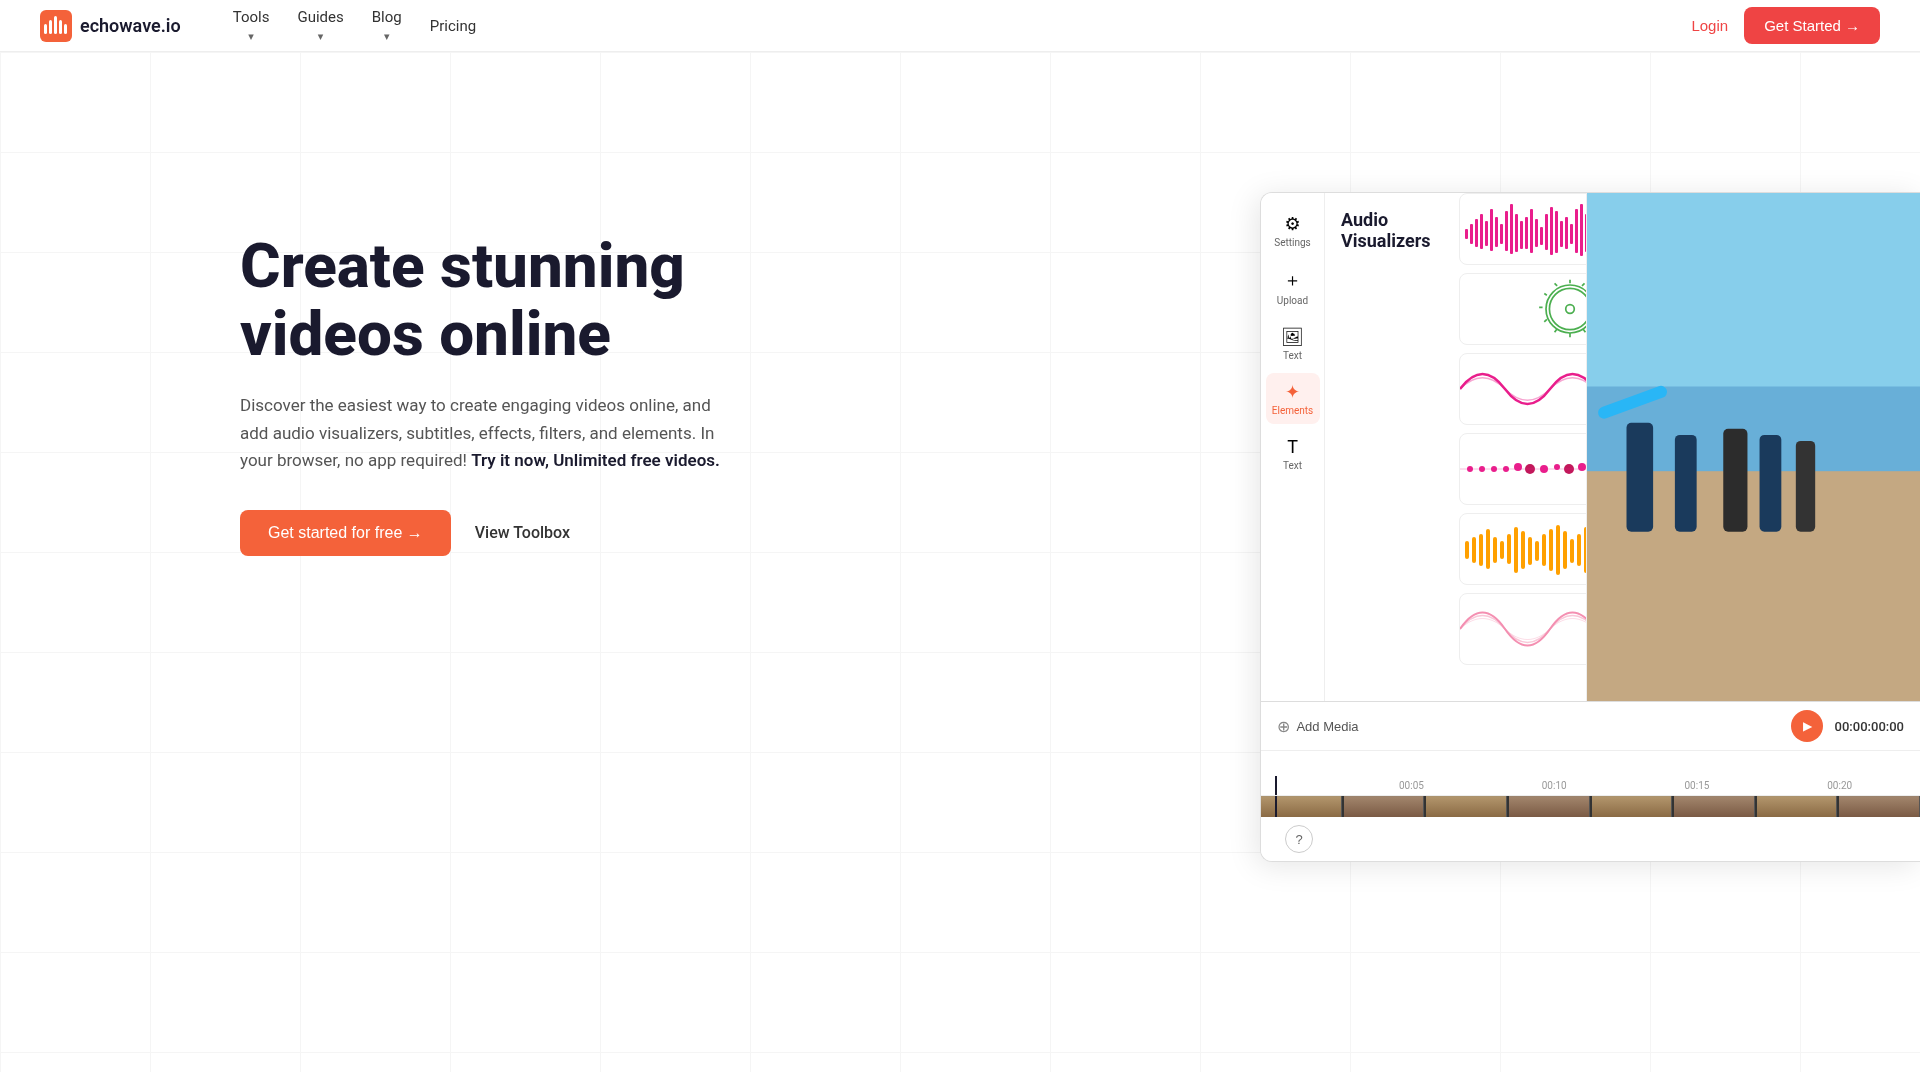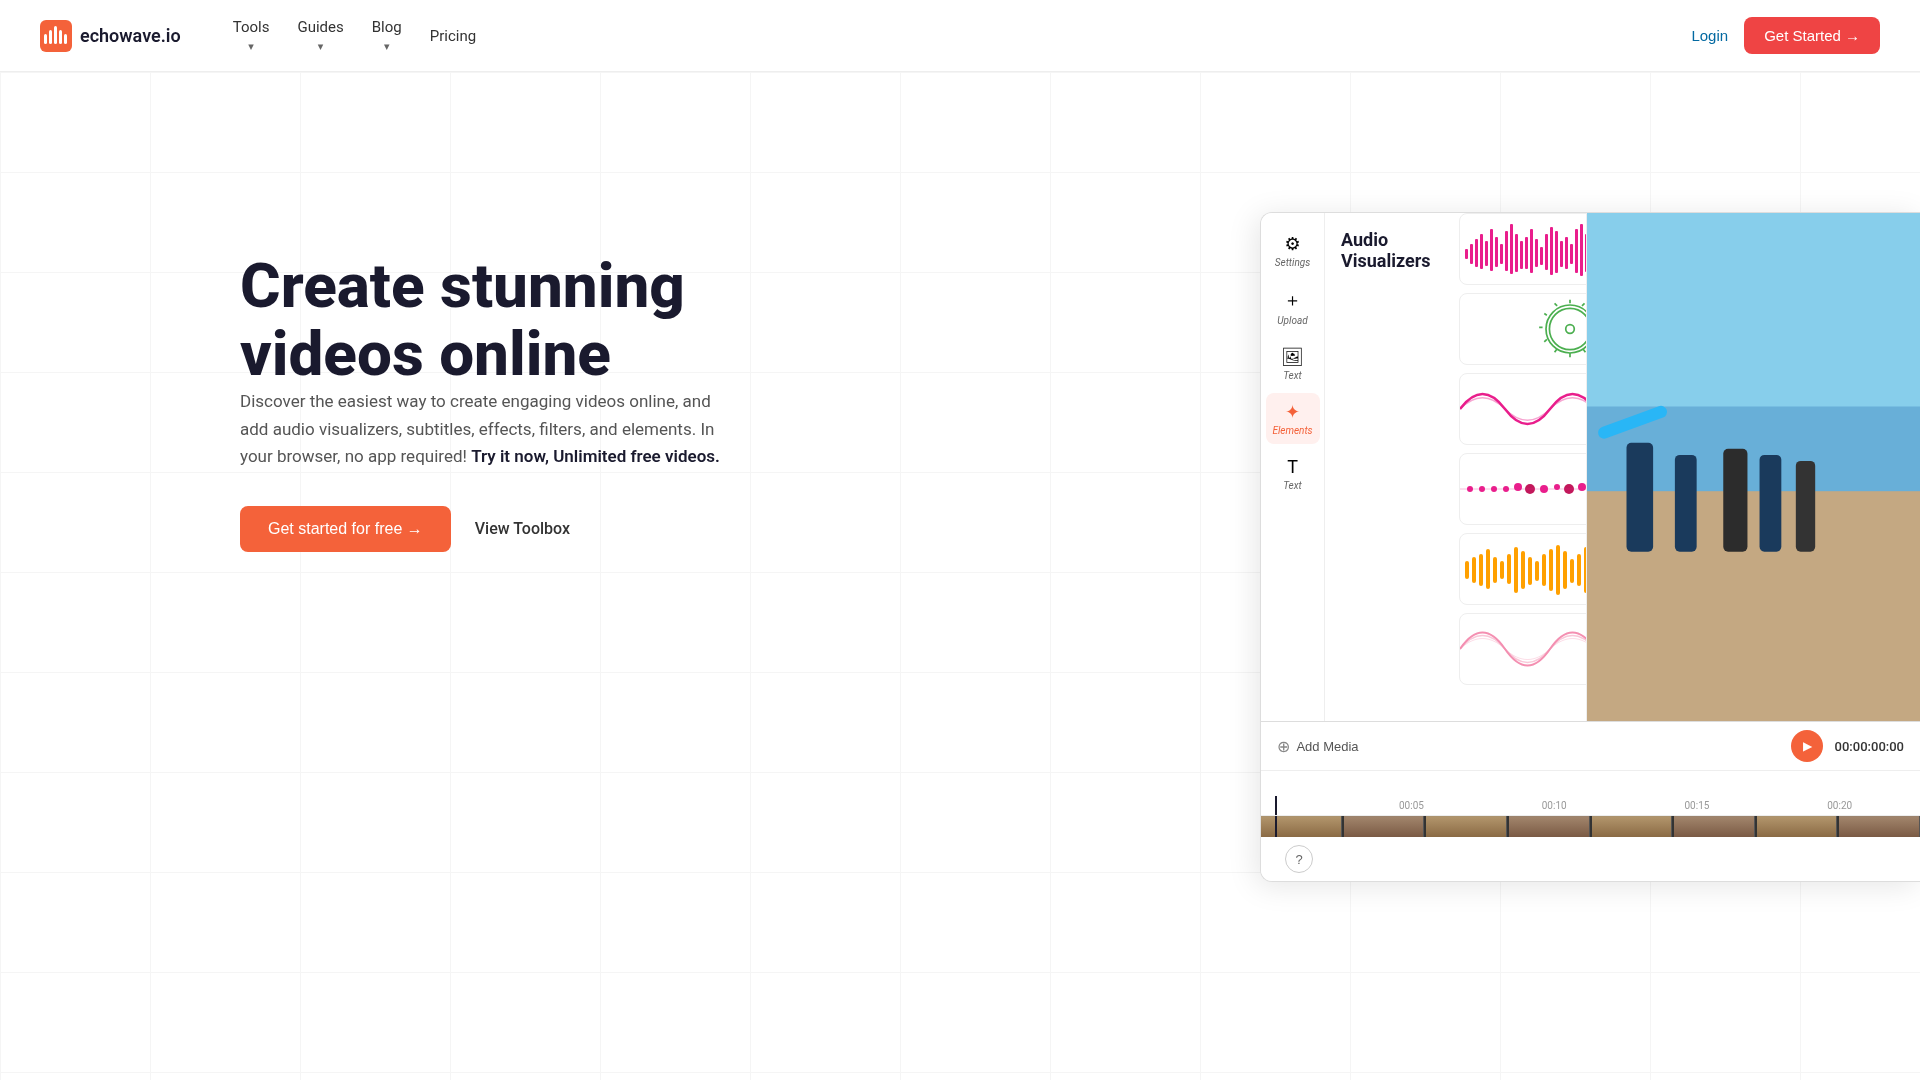--- a/index.html
+++ b/index.html
@@ -1,47 +1,47 @@
 <!DOCTYPE html>
 <html><head>
   <meta charset="utf-8">
   <style>
     * { margin: 0; padding: 0; box-sizing: border-box; }
     body { font-family: -apple-system, BlinkMacSystemFont, 'Segoe UI', Roboto, sans-serif; background: #fff; width: 1920px; min-height: 1080px; overflow-x: hidden; }
 
     
     .navbar {
-      display: flex; align-items: center; padding: 0 40px; height: 72px;
+      display: flex; align-items: center; padding: 0 40px; height: 52px;
       border-bottom: 1px solid #eee; position: relative; z-index: 10; background: #fff;
     }
     .logo { display: flex; align-items: center; gap: 8px; margin-right: 40px; text-decoration: none; }
     .logo-icon { width: 32px; height: 32px; }
     .logo-text { font-size: 18px; font-weight: 600; color: #1a1a2e; }
     .nav-links { display: flex; align-items: center; gap: 4px; flex: 1; }
     .nav-item {
       display: flex; align-items: center; gap: 4px; padding: 6px 12px;
       cursor: pointer; color: #333; font-size: 15px; border-radius: 6px;
       text-decoration: none;
       flex-direction: column;
     }
     .chevron { font-size: 11px; color: #666; }
     .nav-right { display: flex; align-items: center; gap: 16px; }
-    .login-btn { font-size: 15px; color: #0369a1; cursor: pointer; background: none; border: none; }
+    .login-btn { font-size: 15px; color: #ef4444; cursor: pointer; background: none; border: none; }
     .get-started-btn {
       background: #ef4444; color: #fff; border: none; padding: 10px 20px;
       border-radius: 8px; font-size: 15px; cursor: pointer; font-weight: 500;
     }
 
     
     .hero {
       display: flex; align-items: flex-start; padding: 60px 40px 0 240px;
       min-height: 1020px; position: relative;
     }
     .hero-left { max-width: 600px; padding-top: 120px; }
-    .hero-title { font-size: 62px; font-weight: 800; color: #1a1a2e; line-height: 1.1; }
+    .hero-title { font-size: 62px; font-weight: 800; color: #1a1a2e; line-height: 1.1; margin-bottom: 24px; }
     .hero-desc { font-size: 17px; color: #555; line-height: 1.6; margin-bottom: 36px; max-width: 480px; }
     .hero-desc strong { color: #1a1a2e; font-weight: 600; }
     .hero-buttons { display: flex; align-items: center; gap: 24px; }
     .btn-primary {
       background: #f4623a; color: #fff; border: none; padding: 14px 28px;
       border-radius: 8px; font-size: 16px; cursor: pointer; font-weight: 500;
     }
     .btn-link { font-size: 16px; color: #333; cursor: pointer; text-decoration: none; font-weight: 500; }
 
     
@@ -69,21 +69,21 @@
     .sidebar {
       width: 64px; background: #fff; border-right: 1px solid #eee;
       display: flex; flex-direction: column; align-items: center; padding: 12px 0; gap: 4px;
     }
     .sidebar-item {
       display: flex; flex-direction: column; align-items: center; gap: 3px;
       padding: 8px 4px; border-radius: 8px; cursor: pointer; width: 54px;
     }
     .sidebar-item.active { background: #fff0ee; }
     .sidebar-icon { font-size: 18px; }
-    .sidebar-label { font-size: 10px; color: #666; text-align: left; font-style: italic; }
+    .sidebar-label { font-size: 10px; color: #666; text-align: left; }
     .sidebar-item.active .sidebar-label { color: #f4623a; }
     .sidebar-item.active .sidebar-icon { color: #f4623a; }
 
     
     .visualizers-panel {
       width: 262px; background: #fff; border-right: 1px solid #eee;
       display: flex; flex-direction: row; overflow-y: auto;
     }
     .panel-title { font-size: 18px; font-weight: 700; color: #1a1a2e; padding: 16px 16px 12px; }
     .viz-grid { display: flex; flex-direction: column; gap: 8px; padding: 0 12px 12px; }

